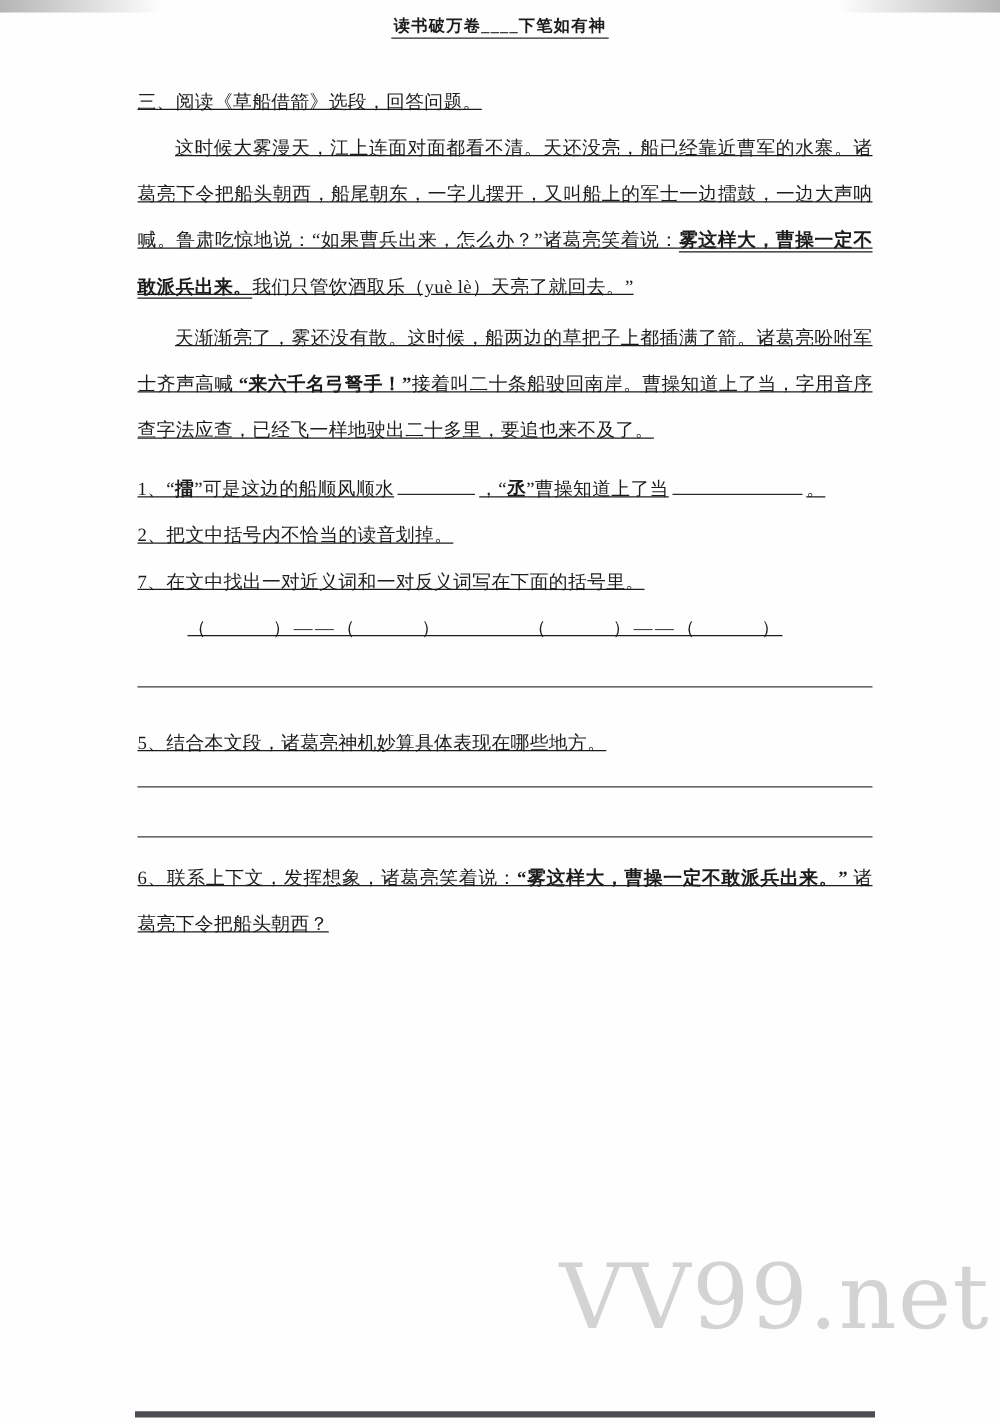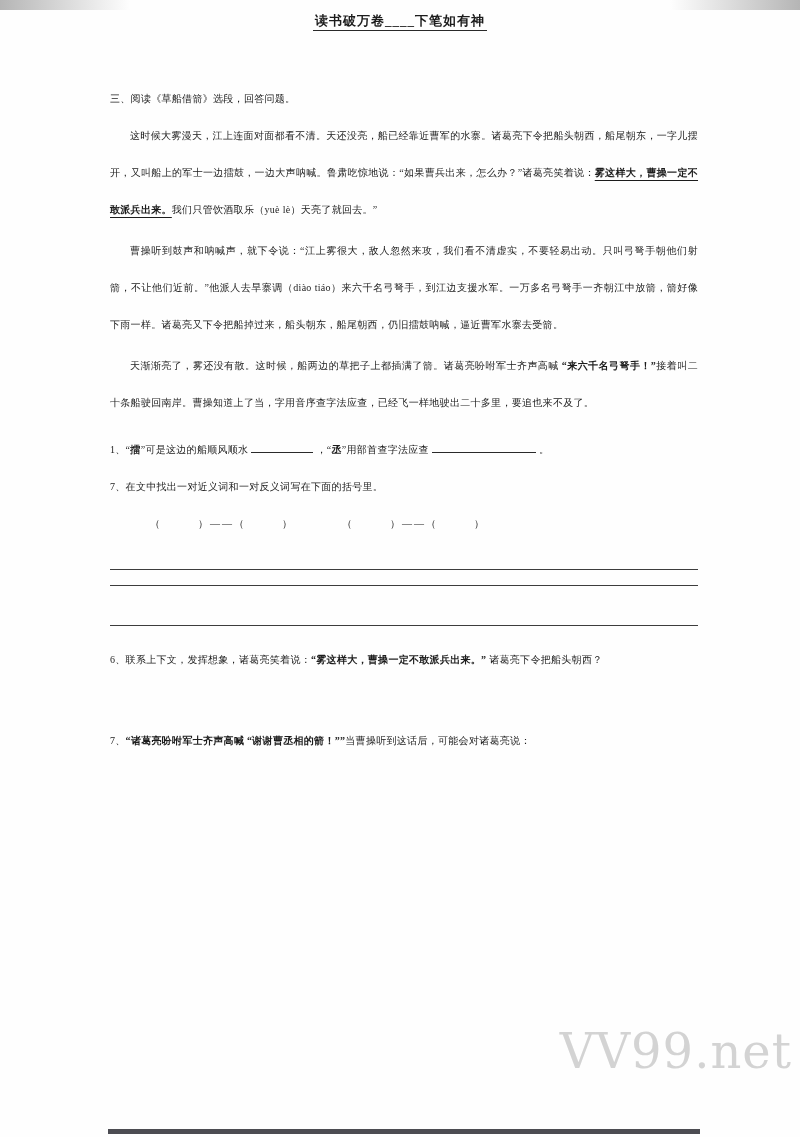--- a/index.html
+++ b/index.html
@@ -19,27 +19,28 @@
   .scan-edge { position: absolute; top: 0; height: 10px; z-index: 0; }
   .scan-edge.left  { left: 0;  width: 130px; background: linear-gradient(to right, #b5b5b5, rgba(255,255,255,0)); }
   .scan-edge.right { right: 0; width: 130px; background: linear-gradient(to left,  #b5b5b5, rgba(255,255,255,0)); }
 
   .header { text-align: center; padding-top: 12px; font-size: 13px; font-weight: bold; position: relative; z-index: 2; }
   .header .motto { border-bottom: 1.5px solid #2a2a2a; padding: 0 2px 2px 2px; letter-spacing: 1px; }
 
   .content {
     position: absolute;
     left: 110px;
-    top: 80px;
+    top: 64px;
     width: 588px;
-    font-size: 10px;
+    font-size: 15px;
     line-height: 37px;
     text-align: justify;
     z-index: 2;
     letter-spacing: 0.3px;
+    text-decoration: underline;
   }
 
   .section-title { margin-bottom: 0; }
 
   .para { text-indent: 2em; margin-bottom: 4px; }
 
   .bu { font-weight: bold; text-decoration: underline; text-underline-offset: 4px; }
   .b  { font-weight: bold; }
 
   .qblock { margin-top: 10px; }
@@ -56,21 +57,21 @@
   .q5  { margin-top: 27px; }
   .al2 { margin-top: 15px; }
   .al3 { margin-top: 39px; }
   .q6  { margin-top: 15px; }
   .q7  { margin-top: 44px; }
 
   .watermark {
     position: absolute;
     right: 8px;
     bottom: 58px;
-    font-size: 48px;
+    font-size: 72px;
     color: #b8b8b8;
     opacity: 0.6;
     z-index: 1;
     font-family: "DejaVu Serif", serif;
     letter-spacing: 1px;
   }
 
   .bottom-bar {
     position: absolute;
     left: 108px;
@@ -92,43 +93,43 @@
   <div class="header">
     <span class="motto">读书破万卷____下笔如有神</span>
   </div>
 
   <div class="content">
 
     <div class="section-title">三、阅读《草船借箭》选段，回答问题。</div>
 
     <p class="para"><span>这时候大雾漫天，江上连面对面都看不清。天还没亮，船已经靠近曹军的水寨。诸葛亮下令把船头朝西，船尾朝东，一字儿摆开，又叫船上的军士一边擂鼓，一边大声呐喊。鲁肃吃惊地说：“如果曹兵出来，怎么办？”诸葛亮笑着说：</span><span class="bu">雾这样大，曹操一定不敢派兵出来。</span><span>我们只管饮酒取乐（yuè lè）天亮了就回去。”</span></p>
 
-    <p class="para">曹操听到鼓声和呐喊声，就下令说：“江上雾很大，敌人忽然来攻，我们看不清虚实，不要轻易出动。只叫弓弩手朝他们射箭，不让他们近前。”他派人去旱寨调（diào tiáo）来六千名弓弩手，到江边支援水军。一万多名弓弩手一齐朝江中放箭，箭好像下雨一样。诸葛亮又下令把船掉过来，船头朝东，船尾朝西，仍旧擂鼓呐喊，逼近曹军水寨去受箭。</p>
 
     <p class="para"><span>天渐渐亮了，雾还没有散。这时候，船两边的草把子上都插满了箭。诸葛亮吩咐军士齐声高喊 </span><span class="b">“来六千名弓弩手！”</span><span>接着叫二十条船驶回南岸。曹操知道上了当，字用音序查字法应查，已经飞一样地驶出二十多里，要追也来不及了。</span></p>
 
     <div class="qblock">
 
-      <div class="q"><span>1、“</span><span class="b">擂</span><span>”可是这边的船顺风顺水</span><span class="blank blank1"></span><span>，“</span><span class="b">丞</span><span>”用部首查字法应查</span><span class="blank blank2"></span><span>。</span></div>
+      <div class="q"><span>1、“</span><span class="b">擂</span><span>”可是这边的船顺风顺水</span><span class="blank blank1"></span><span>，“</span><span class="b">丞</span><span>”曹操知道上了当</span><span class="blank blank2"></span><span>。</span></div>
 
+      <div class="q">2、把文中括号内不恰当的读音划掉。</div>
 
       <div class="q">7、在文中找出一对近义词和一对反义词写在下面的括号里。</div>
 
       <div class="q brackets">（　　　）——（　　　）　　　　（　　　）——（　　　）</div>
 
 
       <div class="answer-line al1"></div>
 
+      <div class="q q5">5、结合本文段，诸葛亮神机妙算具体表现在哪些地方。</div>
 
       <div class="answer-line al2"></div>
       <div class="answer-line al3"></div>
 
       <div class="q q6"><span>6、联系上下文，发挥想象，诸葛亮笑着说：</span><span class="b">“雾这样大，曹操一定不敢派兵出来。”</span><span> 诸葛亮下令把船头朝西？</span></div>
 
-      <div class="q q7"><span>7、</span><span class="b">“诸葛亮吩咐军士齐声高喊 “谢谢曹丞相的箭！””</span><span>当曹操听到这话后，可能会对诸葛亮说：</span></div>
 
     </div>
   </div>
 
   <div class="watermark">VV99.net</div>
 
   <div class="bottom-bar"></div>
 
 </div>
 

